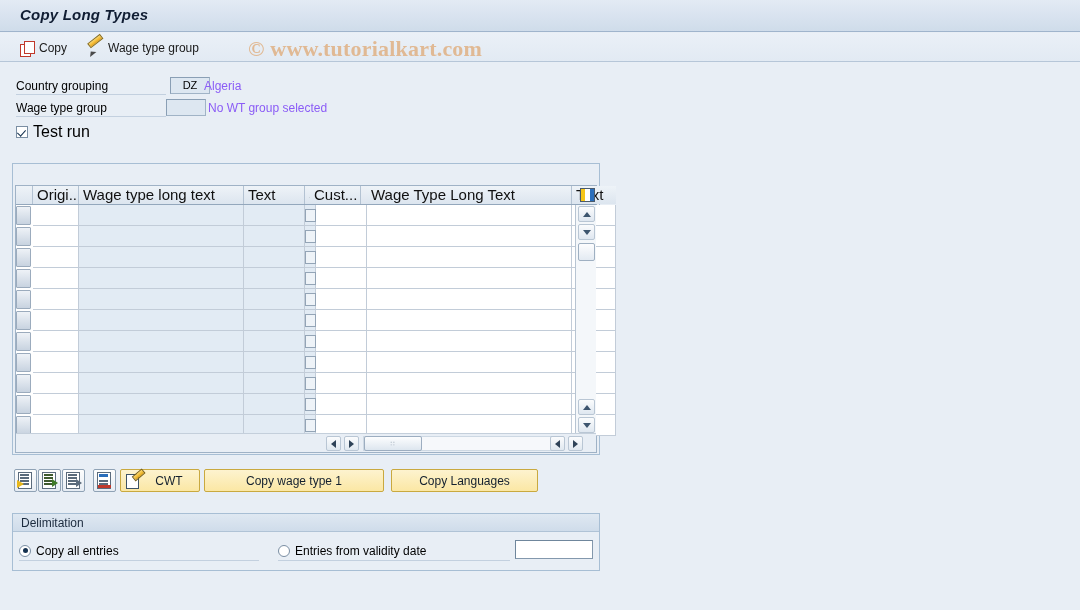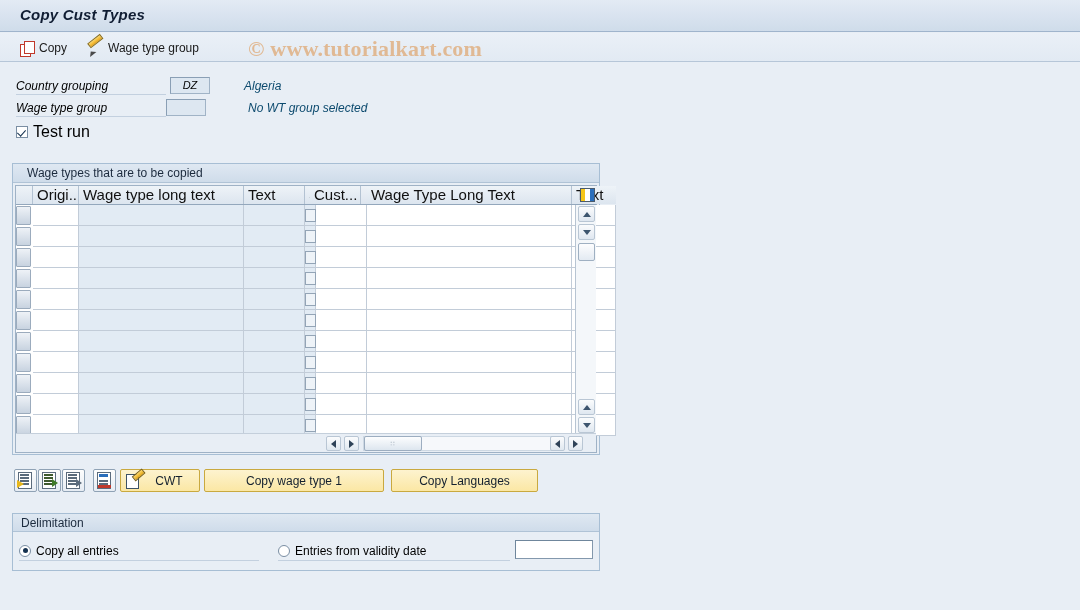--- a/index.html
+++ b/index.html
@@ -68,36 +68,36 @@
   
   .watermark {
     position: absolute; left: 248px; top: 36px;
     font-family: "Liberation Serif", serif;
     font-size: 22px; font-weight: bold;
     color: #e0b184; opacity: .85; white-space: nowrap;
     pointer-events: none; letter-spacing: .2px;
   }
 
   
-  .field-row { position: absolute; height: 18px; font-style: italic; }
+  .field-row { position: absolute; height: 18px; }
   .field-label {
     position: absolute; left: 16px; width: 150px;
     font-size: 12px; color: #000; line-height: 18px;
     border-bottom: 1px solid #c3d0df;
     height: 18px;
   }
   .inp {
     position: absolute; height: 17px;
     background: #dde7f1; border: 1px solid #a0b3c6;
     border-top-color: #8a9fb5; border-left-color: #8a9fb5;
     font-size: 11px; line-height: 15px; text-align: left;
     padding: 0 2px; color: #000;
   }
   .inp.filled { background: #dde7f1; }
-  .sidetext { position: absolute; font-size: 12px; line-height: 18px; color: #0c4a6e; margin-left: 40px; }
+  .sidetext { position: absolute; font-size: 12px; line-height: 18px; color: #8b5cf6; }
 
   
   .chk-wrap { position: absolute; left: 16px; top: 123px; display: flex; align-items: center; gap: 5px; }
   .chk {
     width: 12px; height: 12px; background: #fff;
     border: 1px solid #7a8ea3; position: relative; flex: none;
   }
   .chk.checked::after {
     content: ""; position: absolute; left: 2px; top: 1px;
     width: 4px; height: 7px; border: solid #14314f;
@@ -280,21 +280,21 @@
   .dateinp {
     position: absolute; height: 19px; width: 78px;
     background: #fff; border: 1px solid #8398ad;
     border-top-color: #6f869c; border-left-color: #6f869c;
   }
 </style>
 </head>
 <body>
 
 <div class="titlebar">
-  <div class="title">Copy Cust Types</div>
+  <div class="title">Copy Long Types</div>
 </div>
 
 <div class="toolbar">
   <div class="tbtn" style="left:14px;">
     <span class="ico-copy"></span>
     <span class="lbl">Copy</span>
   </div>
   <div class="tbtn" style="left:82px;">
     <span class="ico-pencil"></span>
     <span class="lbl">Wage type group</span>
@@ -314,21 +314,20 @@
   <div class="inp filled" style="left:166px; top:0; width:40px;"></div>
   <div class="sidetext" style="left:208px; top:0;">No WT group selected</div>
 </div>
 
 <div class="chk-wrap">
   <span class="chk checked"></span>
   <span class="chk-label">Test run</span>
 </div>
 
 <div class="grpbox">
-  <div class="grpbox-title">Wage types that are to be copied</div>
 
   <div class="grid">
 
     <div class="ghead">
       <div class="hc hc-select" style="left:0;   width:17px;"></div>
       <div class="hc" style="left:17px;  width:46px;">Origi...</div>
       <div class="hc" style="left:63px;  width:165px;">Wage type long text</div>
       <div class="hc" style="left:228px; width:61px;">Text</div>
       <div class="hc" style="left:289px; width:11px;">S</div>
       <div class="hc" style="left:294px; width:51px;">Cust...</div>

